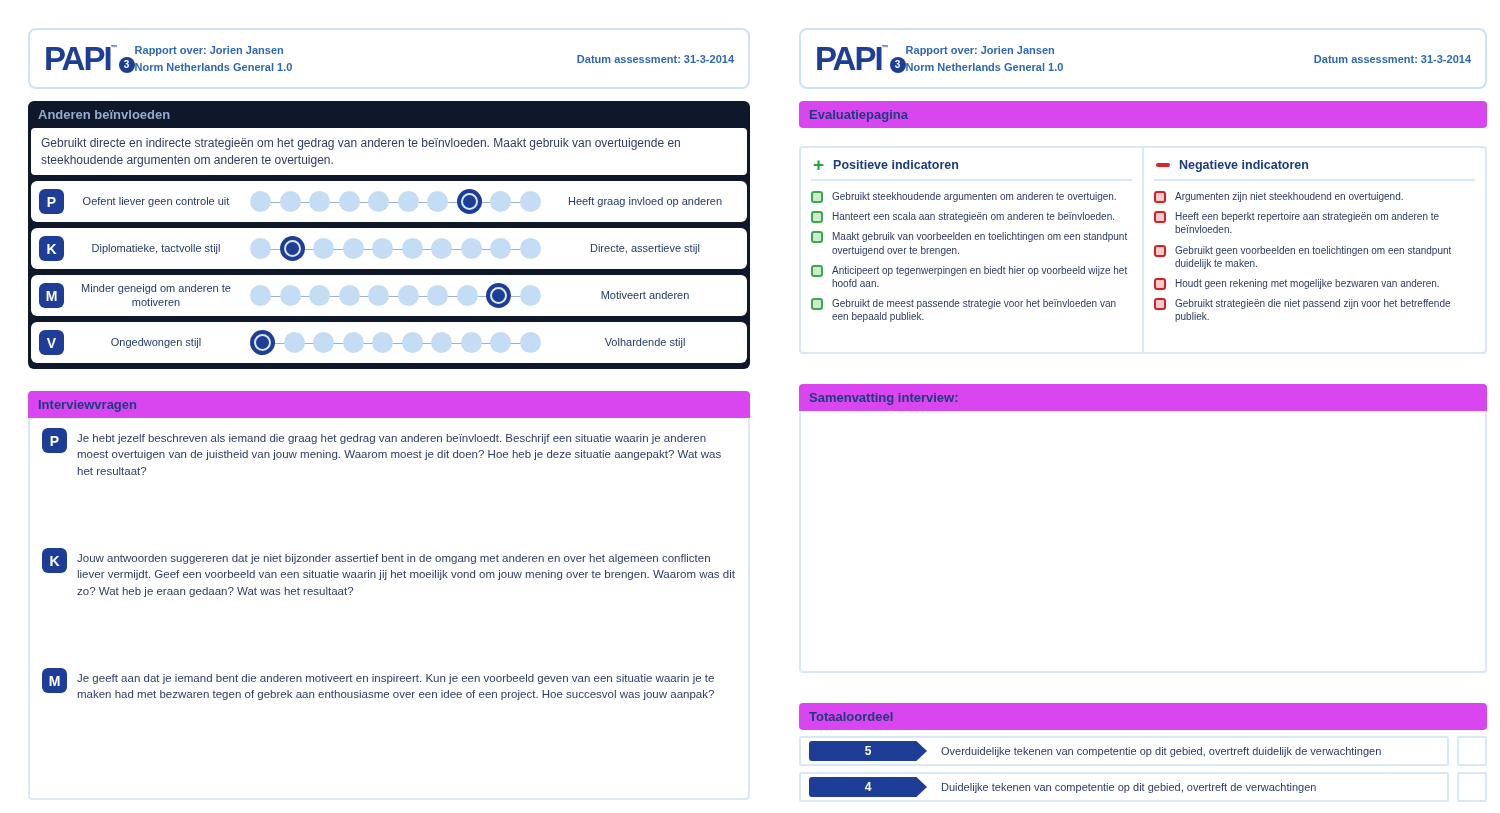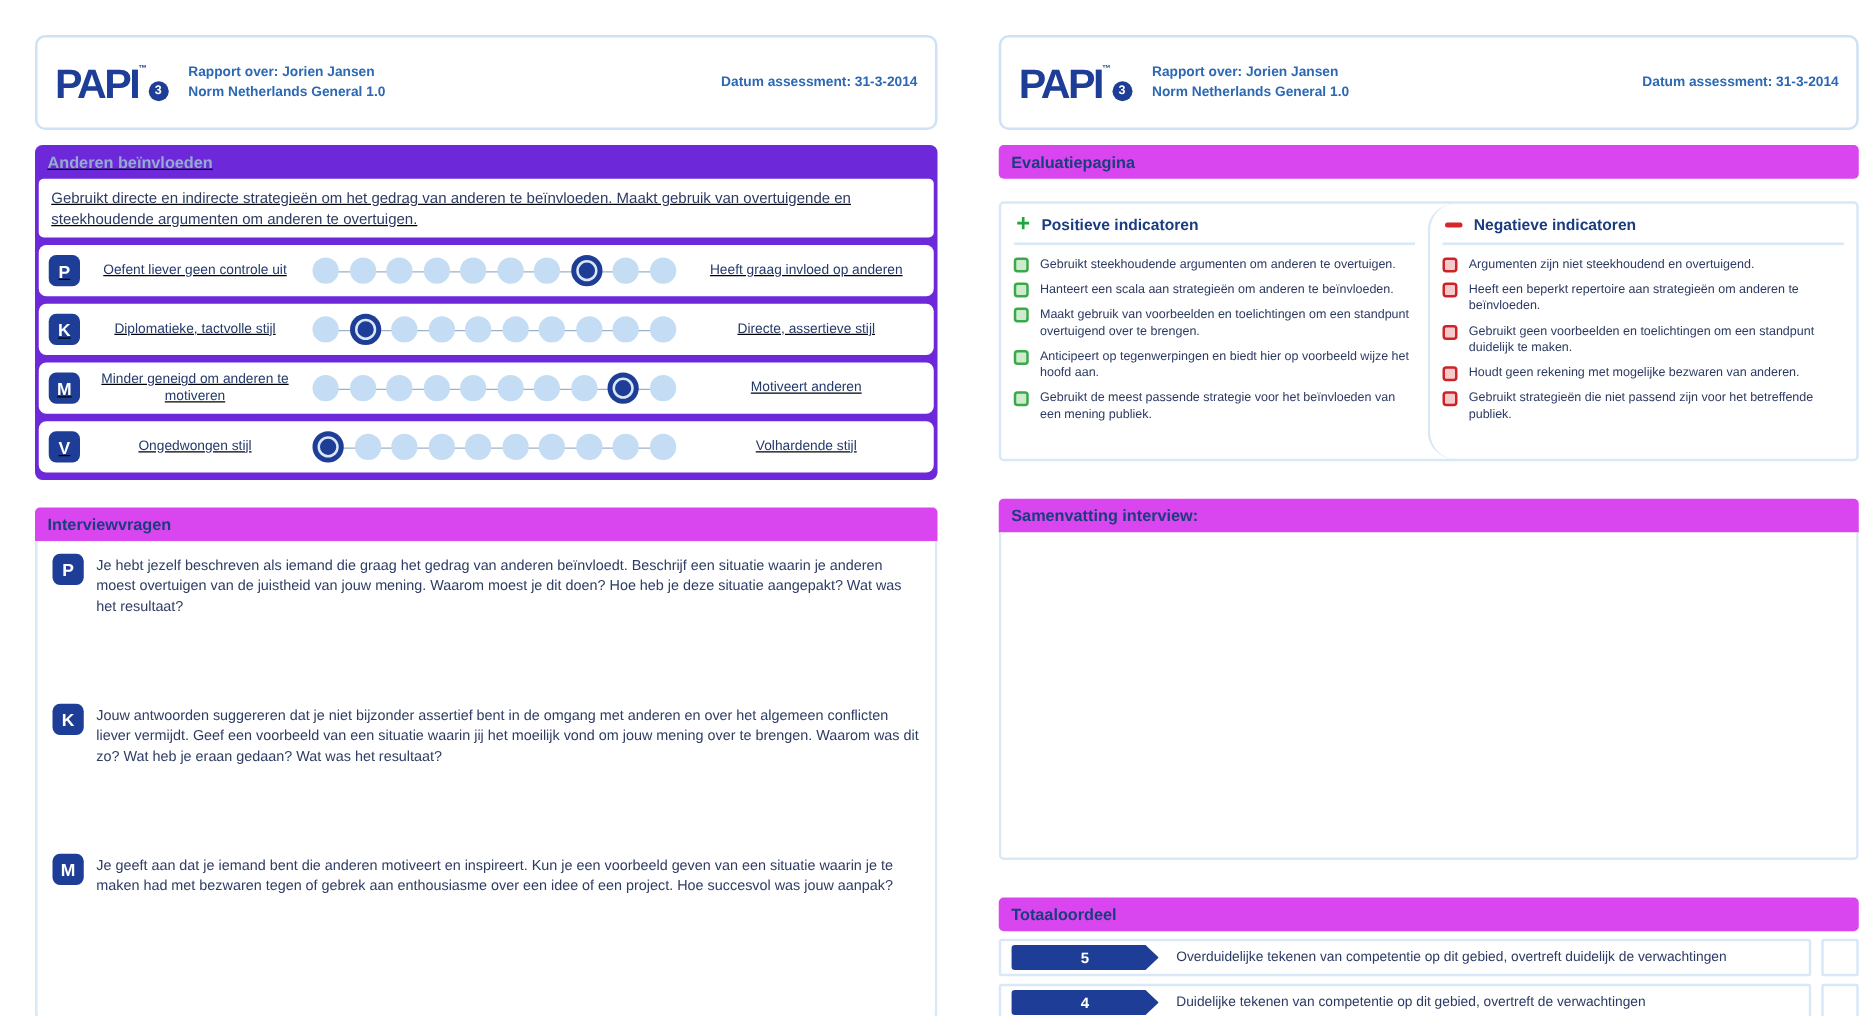--- a/index.html
+++ b/index.html
@@ -3,38 +3,38 @@
 <meta charset="utf-8">
 <style>
   * { margin:0; padding:0; box-sizing:border-box; }
   html,body { width:1500px; height:813px; background:#ffffff; overflow:hidden;
               font-family:"Liberation Sans", sans-serif; }
   .page { position:absolute; top:28px; }
   #page-left  { left:28px;  width:722px; }
   #page-right { left:799px; width:688px; }
 
   
-  .header-card { height:76px; border:2px solid #cfe2f5; border-radius:8px;
-                 display:flex; align-items:center; padding:0 14px; gap:16px; background:#fff; }
+  .header-card { height:61px; border:2px solid #cfe2f5; border-radius:8px;
+                 display:flex; align-items:center; padding:0 14px; background:#fff; }
   .logo { color:#1e3d96; font-weight:bold; font-size:33px; letter-spacing:-2px;
           line-height:1; display:flex; align-items:flex-end; }
   .logo .tm { font-size:7px; letter-spacing:0; align-self:flex-start; margin-top:2px; }
   .logo-badge { width:16px; height:16px; border-radius:50%; background:#1e3d96; color:#fff;
                 font-size:10px; font-weight:bold; letter-spacing:0; display:flex;
                 align-items:center; justify-content:center; margin:0 0 2px 1px; }
   .header-info { font-size:11px; color:#2d68b4; font-weight:bold; line-height:1.5; }
   .header-datum { margin-left:auto; font-size:11px; color:#2d68b4; font-weight:bold; }
 
   
   .section-bar { background:#d946ef; border-radius:4px; padding:6px 10px;
                  font-size:13px; font-weight:bold; color:#1b3c7e; }
   .bar-top { border-radius:4px 4px 0 0; }
 
   
-  .comp-section { margin-top:12px; background:#6d28d9; border-radius:6px; padding:0 0 3px 0;text-decoration:underline; }
+  .comp-section { margin-top:12px; background:#0f172a; border-radius:6px; padding:0 0 3px 0; }
   .comp-title { color:#93abcf; font-weight:bold; font-size:13px; padding:6px 10px; }
   .comp-desc { background:#fff; border-radius:4px; margin:0 3px 6px; padding:7px 10px;
                font-size:12px; color:#2e3c64; line-height:1.38; }
   .scale-row { background:#fff; border-radius:6px; margin:0 3px 6px; display:flex;
                align-items:center; padding:5px 8px; gap:8px; }
   .scale-row:last-child { margin-bottom:3px; }
   .letter-badge { width:25px; height:25px; flex:0 0 25px; border-radius:6px; background:#1e3d96;
                   color:#fff; font-weight:bold; font-size:14px; display:flex;
                   align-items:center; justify-content:center; }
   .scale-left  { flex:0 0 168px; text-align:center; font-size:11px; color:#243a6b; line-height:1.25; }
@@ -54,21 +54,21 @@
   .iv-box { background:#fff; border:2px solid #d9e8f7; border-top:none; height:382px;
             padding:10px 12px; border-radius:0 0 4px 4px; }
   .question { display:flex; gap:10px; min-height:120px; }
   .question:last-child { min-height:0; }
   .q-text { font-size:11.5px; color:#2e3c64; line-height:1.42; padding-top:2px; }
 
   
   .ind-panel { margin-top:18px; background:#fff; border:2px solid #d9e8f7; border-radius:4px;
                display:flex; min-height:208px; }
   .ind-col { flex:1; padding:6px 10px 8px; }
-  .ind-col + .ind-col { border-left:2px solid #d9e8f7;border-radius:22px; }
+  .ind-col + .ind-col { border-left:2px solid #d9e8f7; }
   .ind-head { display:flex; align-items:center; gap:9px; padding:4px 2px 7px;
               border-bottom:2px solid #d9e8f7; margin-bottom:9px; }
   .ind-title { font-weight:bold; font-size:12.5px; color:#1b3c7e; }
   .plus-icon { color:#21a63c; font-size:19px; font-weight:bold; line-height:14px; }
   .minus-icon { width:14px; height:4px; background:#d6262c; border-radius:2px; }
   .ind-item { display:flex; gap:9px; margin-bottom:7px; font-size:10px; color:#2c3a63;
               line-height:1.32; }
   .cb { flex:0 0 12px; width:12px; height:12px; border-radius:3px; margin-top:1px; }
   .cb.green { border:2px solid #3ba94b; background:#cdeccd; }
   .cb.red   { border:2px solid #cd2328; background:#f6caca; }
@@ -247,21 +247,21 @@
     <span>Maakt gebruik van voorbeelden en toelichtingen om een standpunt overtuigend over te brengen.</span>
   </div>
 
   <div class="ind-item">
     <span class="cb green"></span>
     <span>Anticipeert op tegenwerpingen en biedt hier op voorbeeld wijze het hoofd aan.</span>
   </div>
 
   <div class="ind-item">
     <span class="cb green"></span>
-    <span>Gebruikt de meest passende strategie voor het beïnvloeden van een mening publiek.</span>
+    <span>Gebruikt de meest passende strategie voor het beïnvloeden van een bepaald publiek.</span>
   </div>
 </div>
     </div>
     <div class="ind-col">
       <div class="ind-head">
         <span class="minus-icon"></span>
         <span class="ind-title">Negatieve indicatoren</span>
       </div>
       <div id="neg-items">
   <div class="ind-item">

